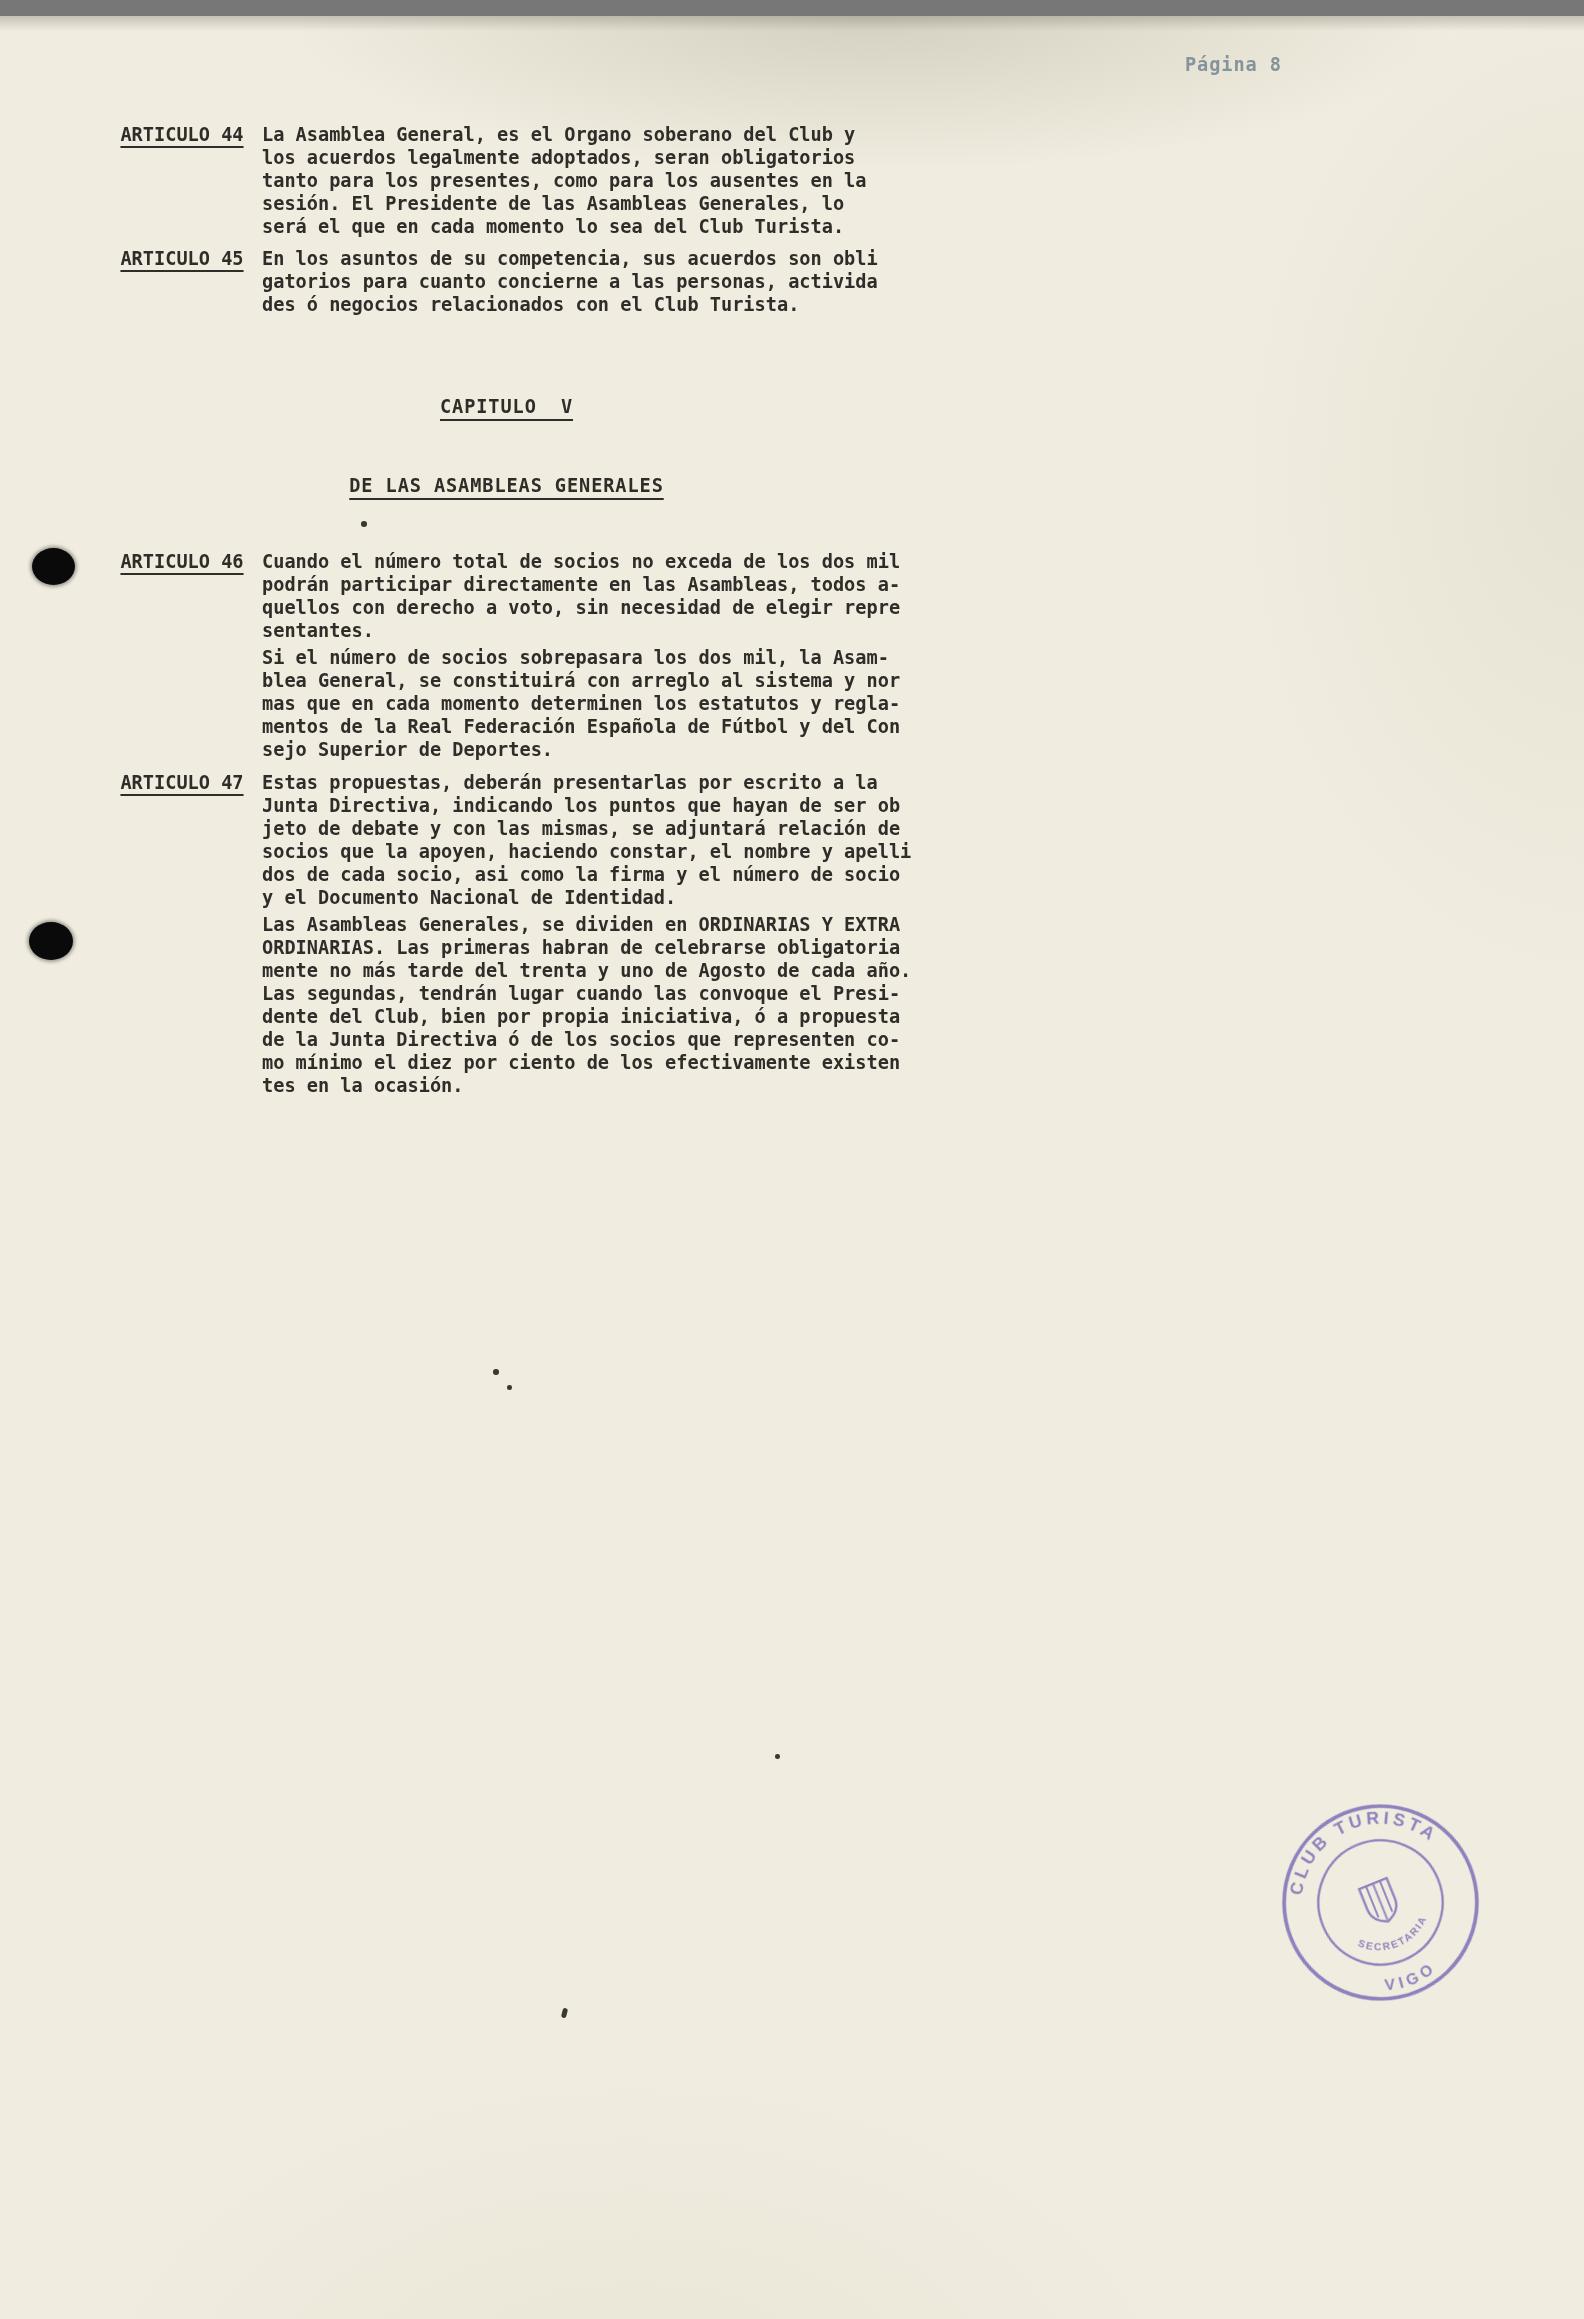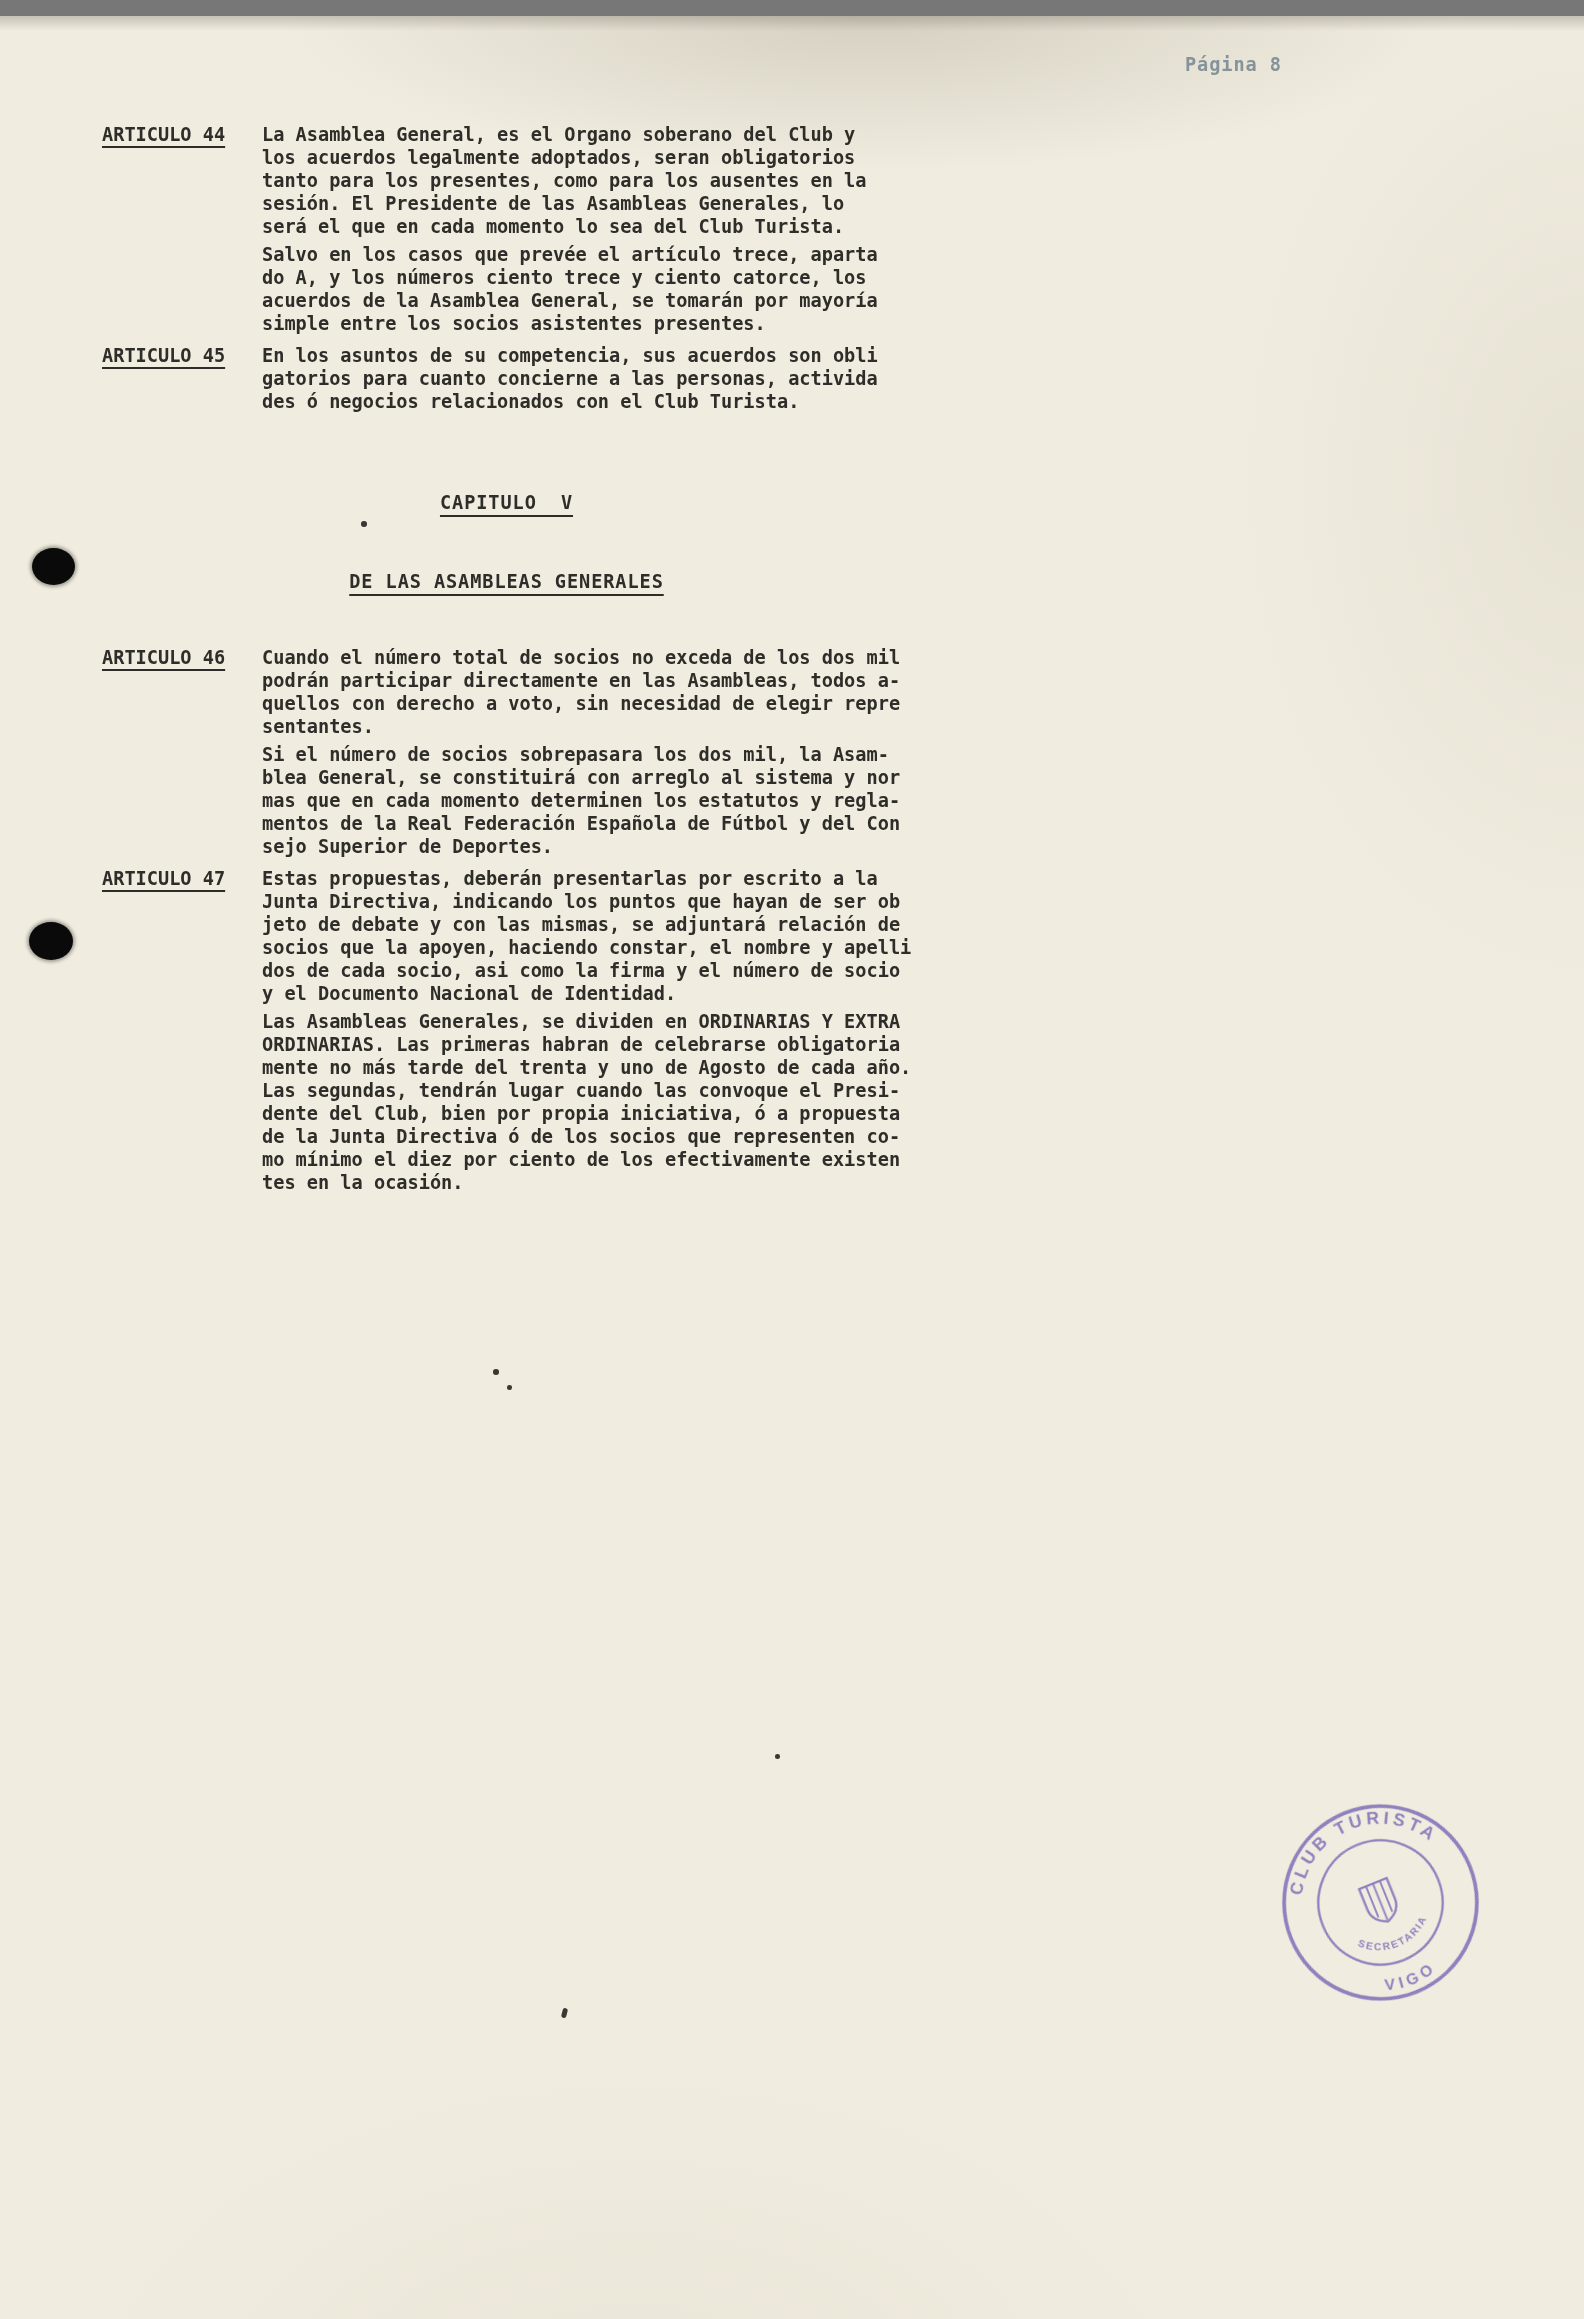--- a/index.html
+++ b/index.html
@@ -40,20 +40,21 @@
   }
 
   .article { display: flex; align-items: flex-start; margin-bottom: 4.6px; }
   .article-label {
     flex: 0 0 160px;
     width: 160px;
     white-space: nowrap;
     text-decoration: underline;
     text-underline-offset: 4.6px;
     text-decoration-thickness: 1.9px;
+    text-align: center;
   }
   .article-body { width: 691px; }
   .article-body p { margin: 0 0 4.6px 0; white-space: pre-wrap; }
 
   .chapter-heading {
     width: 809px;
     text-align: center;
     white-space: pre-wrap;
     text-decoration: underline;
     text-underline-offset: 5.6px;
@@ -117,24 +118,20 @@
   <div class="content">
 
     <section class="article">
       <div class="article-label">ARTICULO 44</div>
       <div class="article-body">
         <p>La Asamblea General, es el Organo soberano del Club y
 los acuerdos legalmente adoptados, seran obligatorios
 tanto para los presentes, como para los ausentes en la
 sesión. El Presidente de las Asambleas Generales, lo
 será el que en cada momento lo sea del Club Turista.</p>
-        <p>Salvo en los casos que prevée el artículo trece, aparta
-do A, y los números ciento trece y ciento catorce, los
-acuerdos de la Asamblea General, se tomarán por mayoría
-simple entre los socios asistentes presentes.</p>
       </div>
     </section>
 
     <section class="article">
       <div class="article-label">ARTICULO 45</div>
       <div class="article-body">
         <p>En los asuntos de su competencia, sus acuerdos son obli
 gatorios para cuanto concierne a las personas, activida
 des ó negocios relacionados con el Club Turista.</p>
       </div>

